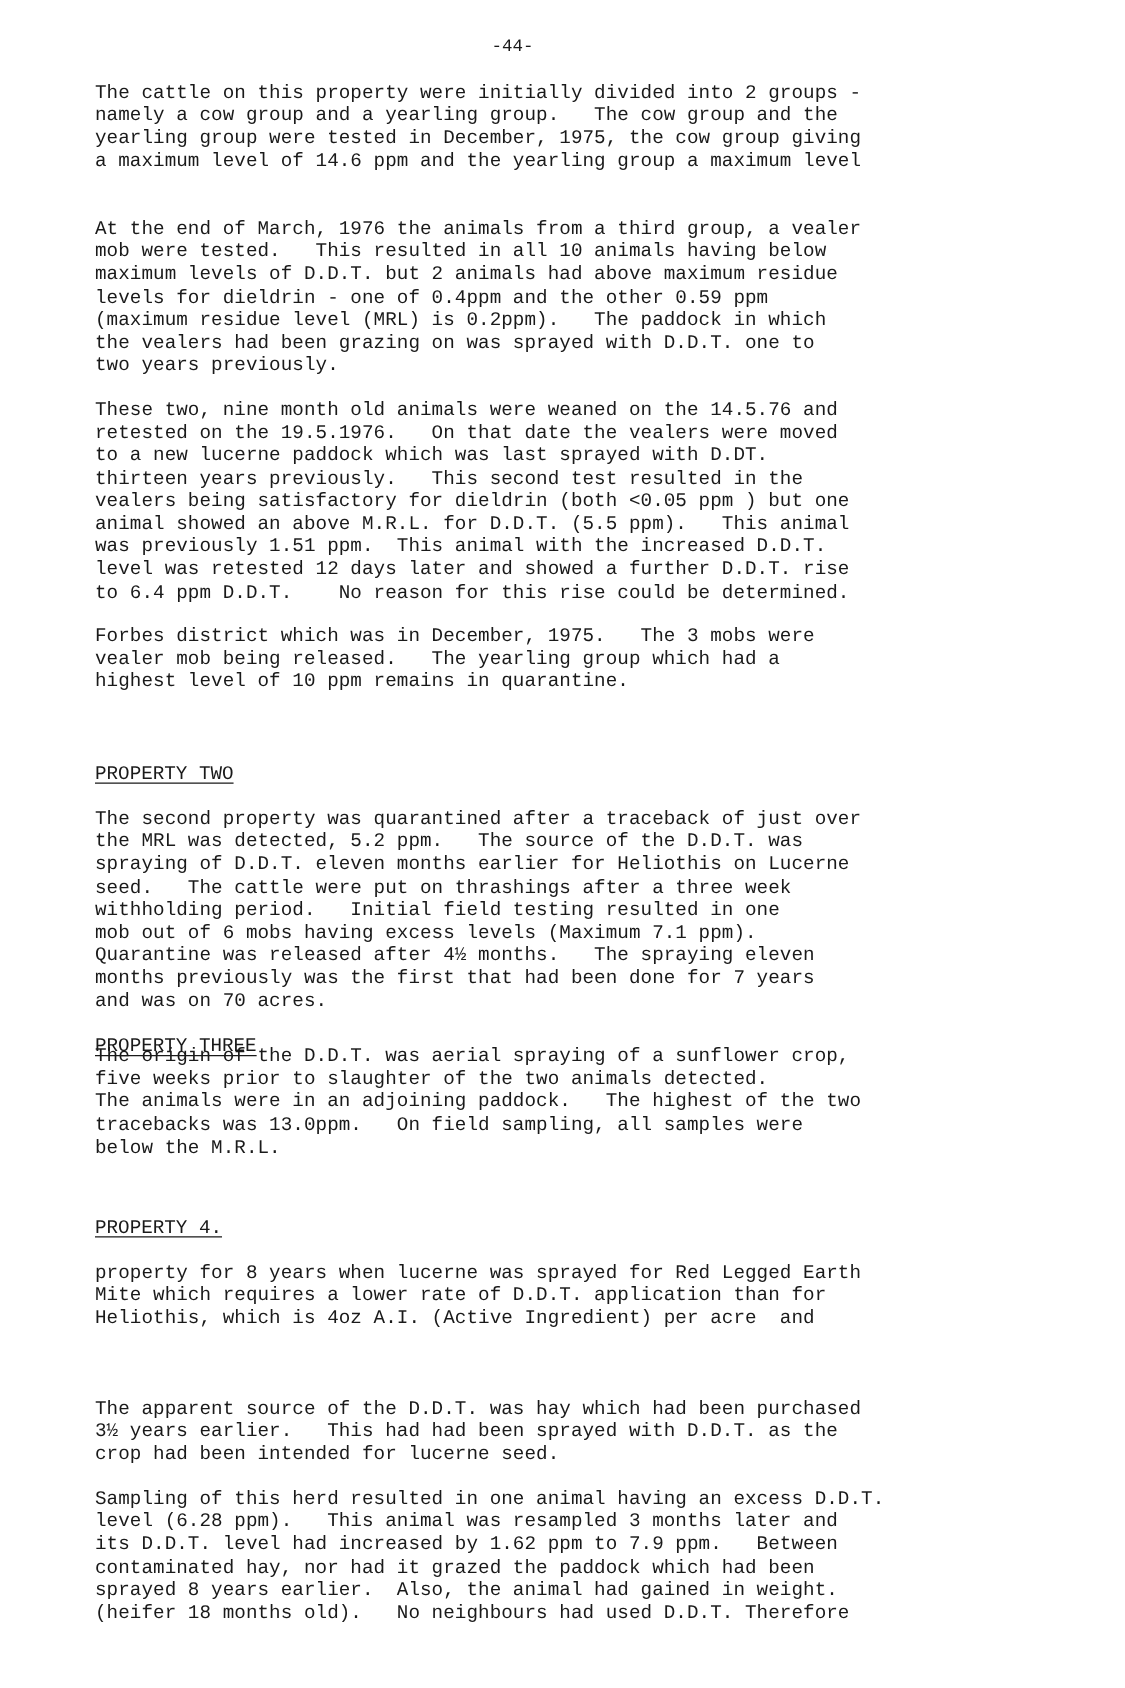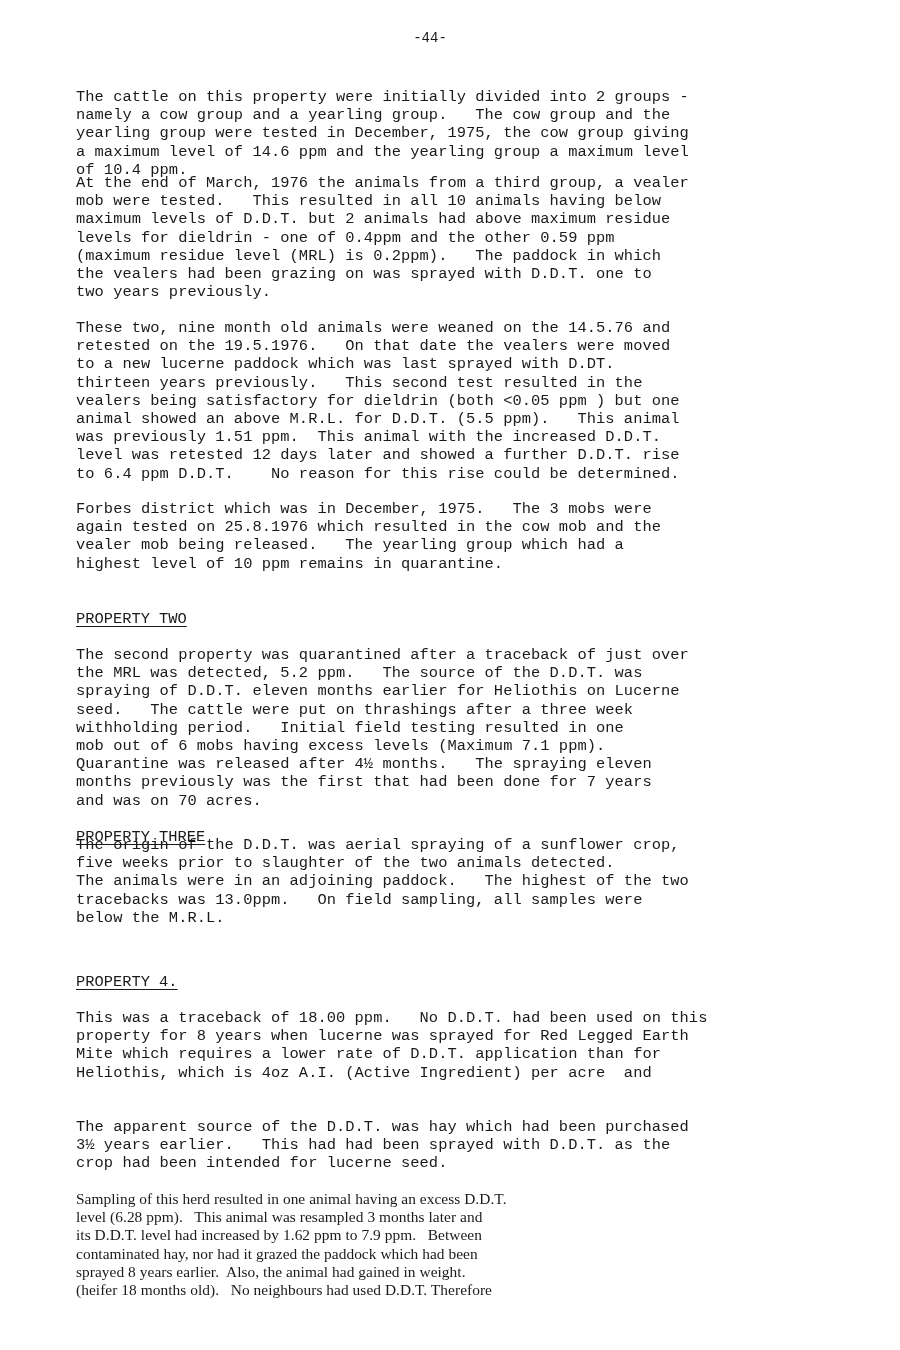--- a/index.html
+++ b/index.html
@@ -3,47 +3,46 @@
 <meta charset="utf-8">
 <style>
   html, body { margin: 0; padding: 0; }
   body {
     width: 900px; height: 1350px; background: #ffffff; position: relative; overflow: hidden;
     font-family: "Liberation Mono", "DejaVu Sans Mono", monospace;
     color: #1a1a1a;
   }
   .page-number {
     position: absolute; top: 30px; left: 0; width: 820px; text-align: center;
-    font-size: 14px; letter-spacing: 0px; margin-left: 20px;
+    font-size: 14px; letter-spacing: 0px;
   }
   .content { position: absolute; left: 76px; top: 65px; width: 780px; }
   .para { margin: 0; }
   .line {
     display: block; white-space: pre; font-size: 15.4px; line-height: 18.2px; height: 18.2px;
     letter-spacing: 0.05px;
   }
   .heading {
     display: inline-block; white-space: pre; font-size: 15.4px; line-height: 18.2px;
     text-decoration: underline; text-underline-offset: 3px;
   }
 </style>
 </head>
 <body>
 
 <div class="page-number">-44-</div>
 
 <div class="content">
 
   <div>
-    <div class="para" style="position:absolute;top:0px;margin-top:23px;">
+    <div class="para" style="position:absolute;top:0px;">
       <span class="line">The cattle on this property were initially divided into 2 groups -</span>
       <span class="line">namely a cow group and a yearling group.   The cow group and the</span>
       <span class="line">yearling group were tested in December, 1975, the cow group giving</span>
       <span class="line">a maximum level of 14.6 ppm and the yearling group a maximum level</span>
-      <span class="line">of 10.4 ppm.</span>
     </div>
     <div class="para" style="position:absolute;top:109px;">
       <span class="line">At the end of March, 1976 the animals from a third group, a vealer</span>
       <span class="line">mob were tested.   This resulted in all 10 animals having below</span>
       <span class="line">maximum levels of D.D.T. but 2 animals had above maximum residue</span>
       <span class="line">levels for dieldrin - one of 0.4ppm and the other 0.59 ppm</span>
       <span class="line">(maximum residue level (MRL) is 0.2ppm).   The paddock in which</span>
       <span class="line">the vealers had been grazing on was sprayed with D.D.T. one to</span>
       <span class="line">two years previously.</span>
     </div>
@@ -53,21 +52,20 @@
       <span class="line">to a new lucerne paddock which was last sprayed with D.DT.</span>
       <span class="line">thirteen years previously.   This second test resulted in the</span>
       <span class="line">vealers being satisfactory for dieldrin (both &lt;0.05 ppm ) but one</span>
       <span class="line">animal showed an above M.R.L. for D.D.T. (5.5 ppm).   This animal</span>
       <span class="line">was previously 1.51 ppm.  This animal with the increased D.D.T.</span>
       <span class="line">level was retested 12 days later and showed a further D.D.T. rise</span>
       <span class="line">to 6.4 ppm D.D.T.    No reason for this rise could be determined.</span>
     </div>
     <div class="para" style="position:absolute;top:435px;">
       <span class="line">Forbes district which was in December, 1975.   The 3 mobs were</span>
-      <span class="line">again tested on 25.8.1976 which resulted in the cow mob and the</span>
       <span class="line">vealer mob being released.   The yearling group which had a</span>
       <span class="line">highest level of 10 ppm remains in quarantine.</span>
     </div>
   </div>
 
   <div>
     <span class="heading" style="position:absolute;top:545px;">PROPERTY TWO</span>
     <div class="para" style="position:absolute;top:581px;">
       <span class="line">The second property was quarantined after a traceback of just over</span>
       <span class="line">the MRL was detected, 5.2 ppm.   The source of the D.D.T. was</span>
@@ -88,31 +86,30 @@
       <span class="line">five weeks prior to slaughter of the two animals detected.</span>
       <span class="line">The animals were in an adjoining paddock.   The highest of the two</span>
       <span class="line">tracebacks was 13.0ppm.   On field sampling, all samples were</span>
       <span class="line">below the M.R.L.</span>
     </div>
   </div>
 
   <div>
     <span class="heading" style="position:absolute;top:908px;">PROPERTY 4.</span>
     <div class="para" style="position:absolute;top:944px;">
-      <span class="line">This was a traceback of 18.00 ppm.   No D.D.T. had been used on this</span>
       <span class="line">property for 8 years when lucerne was sprayed for Red Legged Earth</span>
       <span class="line">Mite which requires a lower rate of D.D.T. application than for</span>
       <span class="line">Heliothis, which is 4oz A.I. (Active Ingredient) per acre  and</span>
     </div>
     <div class="para" style="position:absolute;top:1053px;">
       <span class="line">The apparent source of the D.D.T. was hay which had been purchased</span>
       <span class="line">3½ years earlier.   This had had been sprayed with D.D.T. as the</span>
       <span class="line">crop had been intended for lucerne seed.</span>
     </div>
-    <div class="para" style="position:absolute;top:1125px;font-family:Liberation Serif, serif;">
+    <div class="para" style="position:absolute;top:1125px;">
       <span class="line">Sampling of this herd resulted in one animal having an excess D.D.T.</span>
       <span class="line">level (6.28 ppm).   This animal was resampled 3 months later and</span>
       <span class="line">its D.D.T. level had increased by 1.62 ppm to 7.9 ppm.   Between</span>
       <span class="line">contaminated hay, nor had it grazed the paddock which had been</span>
       <span class="line">sprayed 8 years earlier.  Also, the animal had gained in weight.</span>
       <span class="line">(heifer 18 months old).   No neighbours had used D.D.T. Therefore</span>
     </div>
   </div>
 
 </div>

